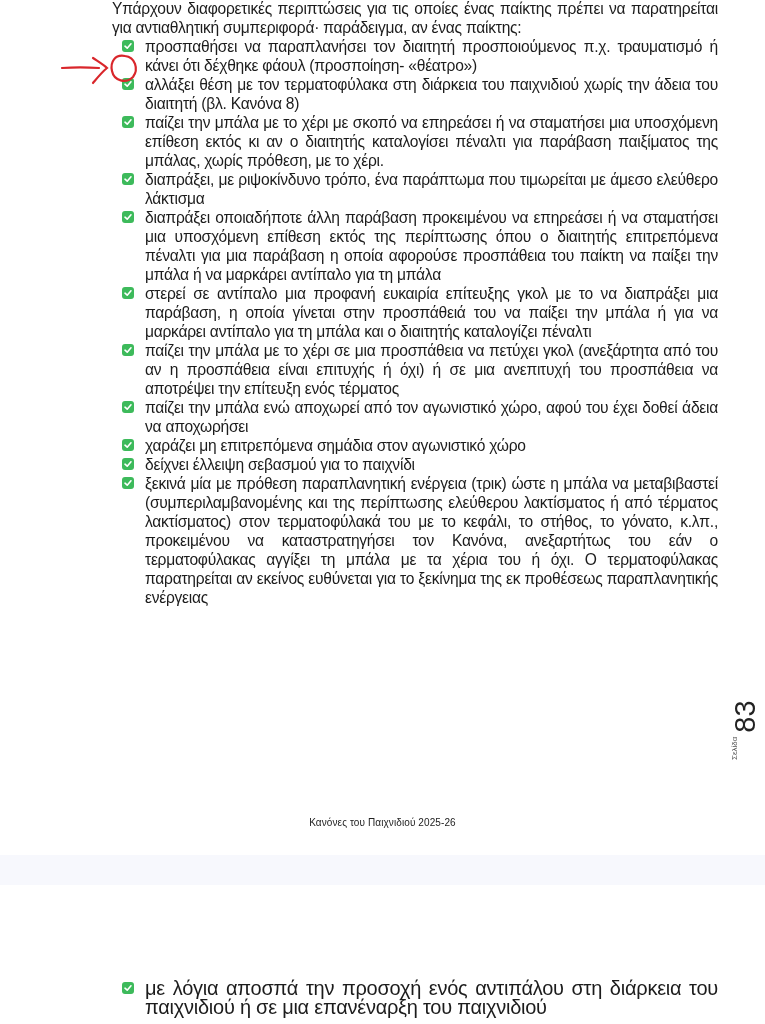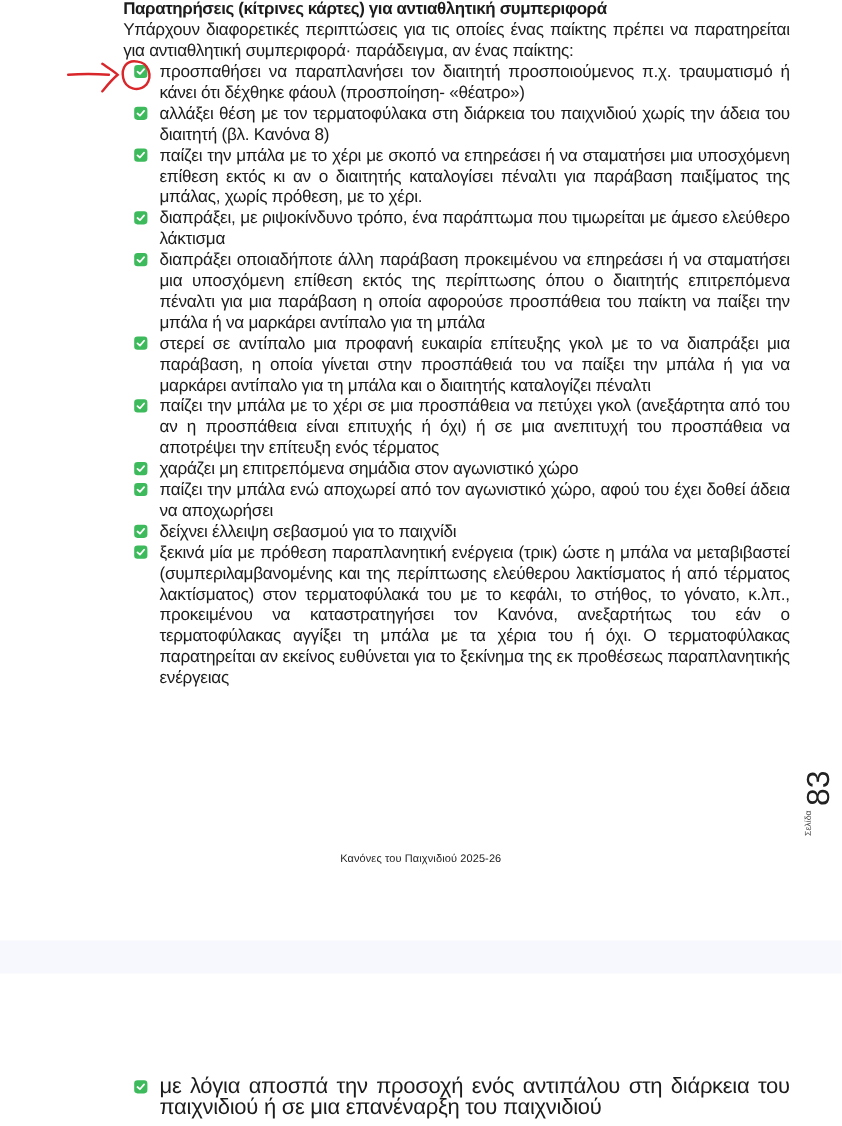--- a/index.html
+++ b/index.html
@@ -33,39 +33,38 @@
     transform: rotate(-90deg); transform-origin: center; width: 44px; text-align: center;
     color: #222;
   }
   .page-word {
     position: absolute; left: 10px; top: 52px;
     font-size: 8px; line-height: 10px; color: #555;
     transform: rotate(-90deg); transform-origin: left top;
     white-space: nowrap; top: 70px;
   }
   .footer {
-    position: absolute; left: 0; width: 765px; top: 776px; text-align: center;
+    position: absolute; left: 0; width: 765px; top: 817px; text-align: center;
     font-size: 10px; color: #222; letter-spacing: 0.1px;
   }
   .gap-band {
     position: absolute; left: 0; top: 855px; width: 765px; height: 30px;
     background: #f7f8fd;
   }
   .content2 {
     position: absolute; left: 112px; top: 979px; width: 606px;
     font-size: 20px; line-height: 19px; letter-spacing: -0.25px;
   }
   .annot { position: absolute; left: 55px; top: 50px; }
 </style>
 </head>
 <body>
 
 <div class="page">
   <div class="content">
-    <p class="title">Παρατηρήσεις (κίτρινες κάρτες) για αντιαθλητική συμπεριφορά</p>
     <p class="intro">Υπάρχουν διαφορετικές περιπτώσεις για τις οποίες ένας παίκτης πρέπει να παρατηρείται για αντιαθλητική συμπεριφορά· παράδειγμα, αν ένας παίκτης:</p>
     <ul class="rules" id="rules1">
         <li><span class="check">
             <svg width="10" height="10" viewBox="0 0 10 10">
               <path d="M2 5.2 L4.2 7.2 L8 2.8" stroke="#fff" stroke-width="1.6" fill="none" stroke-linecap="round" stroke-linejoin="round"></path>
             </svg>
           </span><span>προσπαθήσει να παραπλανήσει τον διαιτητή προσποιούμενος π.χ. τραυματισμό ή κάνει ότι δέχθηκε φάουλ (προσποίηση- «θέατρο»)</span></li>
         <li><span class="check">
             <svg width="10" height="10" viewBox="0 0 10 10">
               <path d="M2 5.2 L4.2 7.2 L8 2.8" stroke="#fff" stroke-width="1.6" fill="none" stroke-linecap="round" stroke-linejoin="round"></path>
@@ -93,26 +92,26 @@
           </span><span>στερεί σε αντίπαλο μια προφανή ευκαιρία επίτευξης γκολ με το να διαπράξει μια παράβαση, η οποία γίνεται στην προσπάθειά του να παίξει την μπάλα ή για να μαρκάρει αντίπαλο για τη μπάλα και ο διαιτητής καταλογίζει πέναλτι</span></li>
         <li><span class="check">
             <svg width="10" height="10" viewBox="0 0 10 10">
               <path d="M2 5.2 L4.2 7.2 L8 2.8" stroke="#fff" stroke-width="1.6" fill="none" stroke-linecap="round" stroke-linejoin="round"></path>
             </svg>
           </span><span>παίζει την μπάλα με το χέρι σε μια προσπάθεια να πετύχει γκολ (ανεξάρτητα από του αν η προσπάθεια είναι επιτυχής ή όχι) ή σε μια ανεπιτυχή του προσπάθεια να αποτρέψει την επίτευξη ενός τέρματος</span></li>
         <li><span class="check">
             <svg width="10" height="10" viewBox="0 0 10 10">
               <path d="M2 5.2 L4.2 7.2 L8 2.8" stroke="#fff" stroke-width="1.6" fill="none" stroke-linecap="round" stroke-linejoin="round"></path>
             </svg>
-          </span><span>χαράζει μη επιτρεπόμενα σημάδια στον αγωνιστικό χώρο</span></li>
+          </span><span>παίζει την μπάλα ενώ αποχωρεί από τον αγωνιστικό χώρο, αφού του έχει δοθεί άδεια να αποχωρήσει</span></li>
         <li><span class="check">
             <svg width="10" height="10" viewBox="0 0 10 10">
               <path d="M2 5.2 L4.2 7.2 L8 2.8" stroke="#fff" stroke-width="1.6" fill="none" stroke-linecap="round" stroke-linejoin="round"></path>
             </svg>
-          </span><span>παίζει την μπάλα ενώ αποχωρεί από τον αγωνιστικό χώρο, αφού του έχει δοθεί άδεια να αποχωρήσει</span></li>
+          </span><span>χαράζει μη επιτρεπόμενα σημάδια στον αγωνιστικό χώρο</span></li>
         <li><span class="check">
             <svg width="10" height="10" viewBox="0 0 10 10">
               <path d="M2 5.2 L4.2 7.2 L8 2.8" stroke="#fff" stroke-width="1.6" fill="none" stroke-linecap="round" stroke-linejoin="round"></path>
             </svg>
           </span><span>δείχνει έλλειψη σεβασμού για το παιχνίδι</span></li>
         <li><span class="check">
             <svg width="10" height="10" viewBox="0 0 10 10">
               <path d="M2 5.2 L4.2 7.2 L8 2.8" stroke="#fff" stroke-width="1.6" fill="none" stroke-linecap="round" stroke-linejoin="round"></path>
             </svg>
           </span><span>ξεκινά μία με πρόθεση παραπλανητική ενέργεια (τρικ) ώστε η μπάλα να μεταβιβαστεί (συμπεριλαμβανομένης και της περίπτωσης ελεύθερου λακτίσματος ή από τέρματος λακτίσματος) στον τερματοφύλακά του με το κεφάλι, το στήθος, το γόνατο, κ.λπ., προκειμένου να καταστρατηγήσει τον Κανόνα, ανεξαρτήτως του εάν ο τερματοφύλακας αγγίξει τη μπάλα με τα χέρια του ή όχι. Ο τερματοφύλακας παρατηρείται αν εκείνος ευθύνεται για το ξεκίνημα της εκ προθέσεως παραπλανητικής ενέργειας</span></li>

